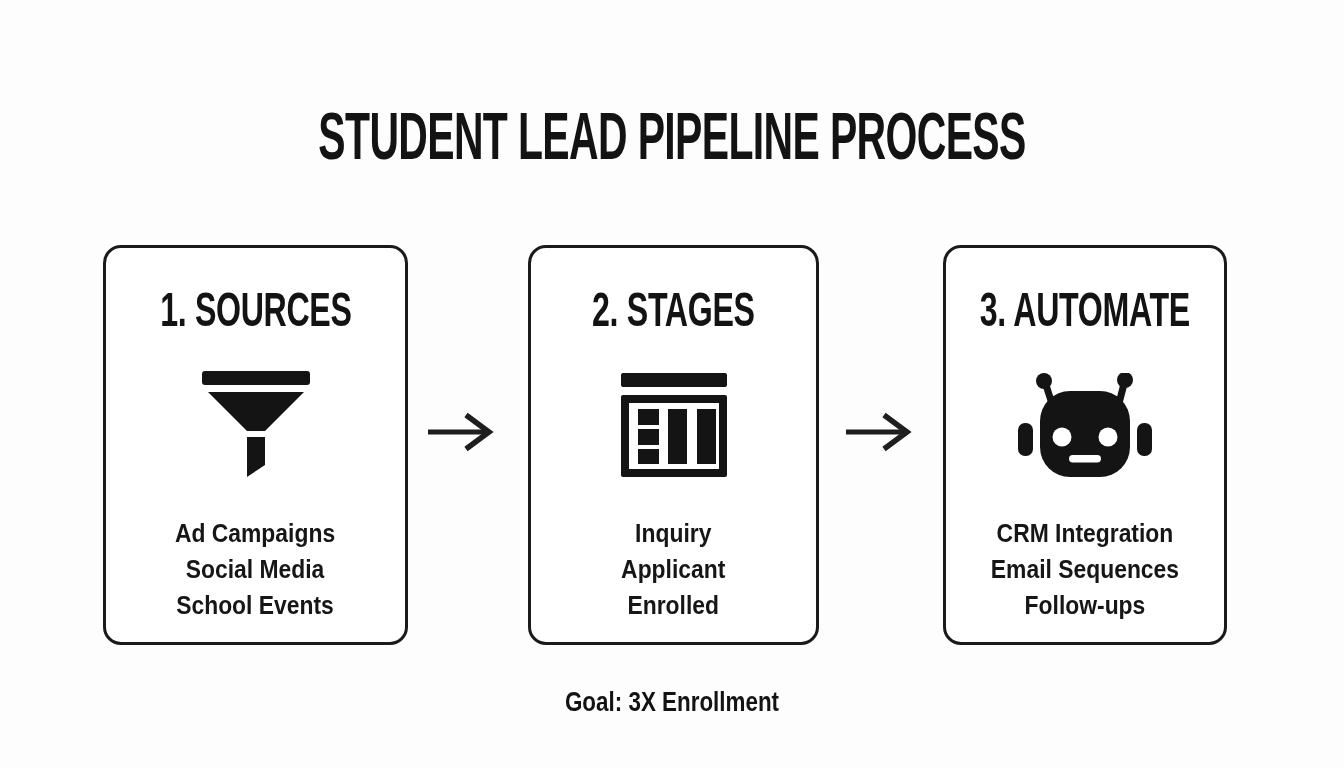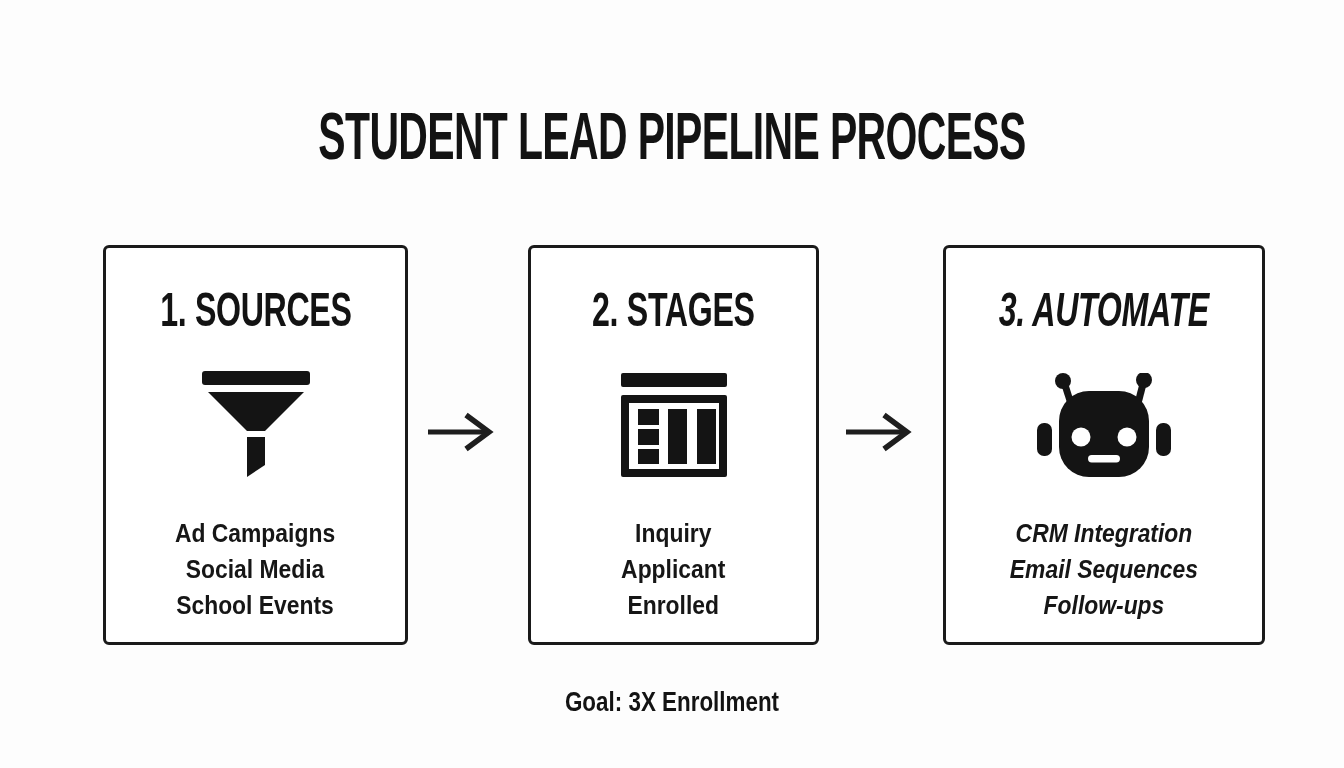--- a/index.html
+++ b/index.html
@@ -21,28 +21,28 @@
     transform: scaleX(0.62);
     white-space: nowrap;
     color: #131313;
   }
   .card {
     position: absolute;
     top: 245px;
     height: 400px;
     background: #ffffff;
     border: 3.5px solid #1a1a1a;
-    border-radius: 6px;
+    border-radius: 18px;
     display: flex;
     flex-direction: column;
     align-items: center;
   }
   .card-sources  { left: 103px; width: 305px; }
   .card-stages   { left: 528px; width: 291px; }
-  .card-automate { left: 943px; width: 322px; font-style: italic; }
+  .card-automate { left: 943px; width: 284px; }
   .card-heading {
     margin-top: 38px;
     line-height: 48px;
     font-size: 48px;
     font-weight: 700;
     letter-spacing: -0.5px;
     transform: scaleX(0.67);
     white-space: nowrap;
     color: #131313;
   }

